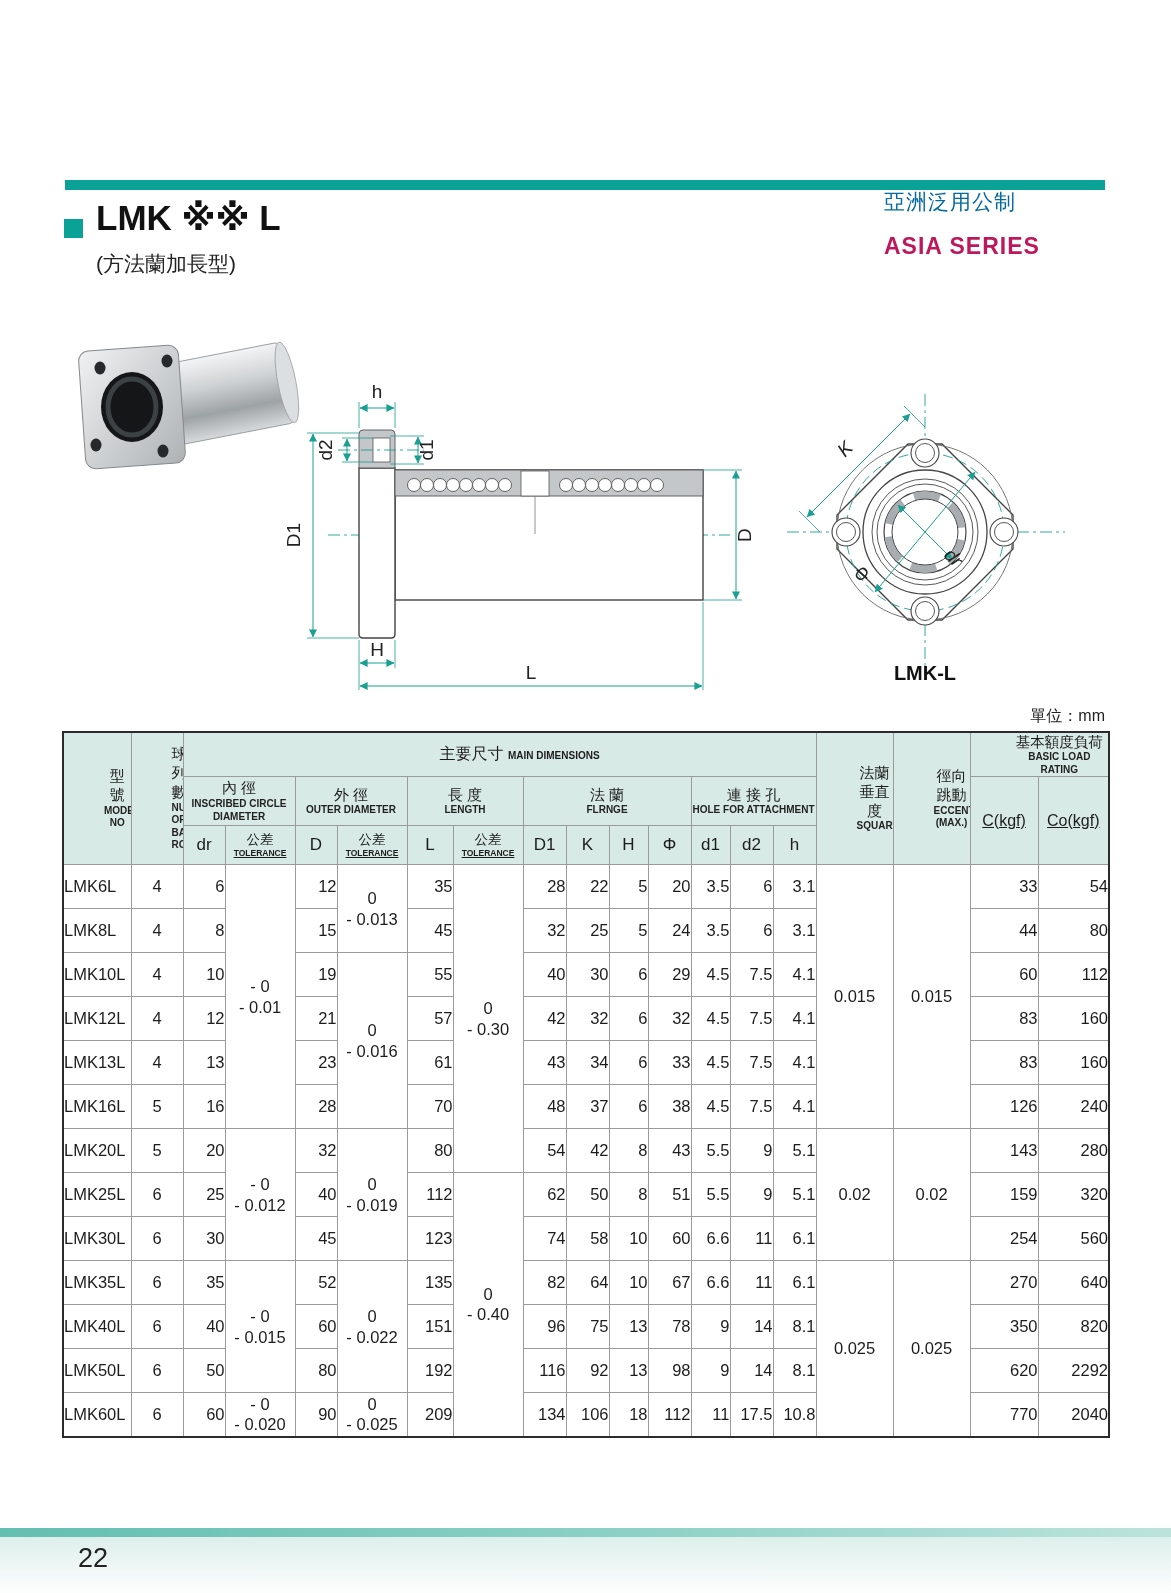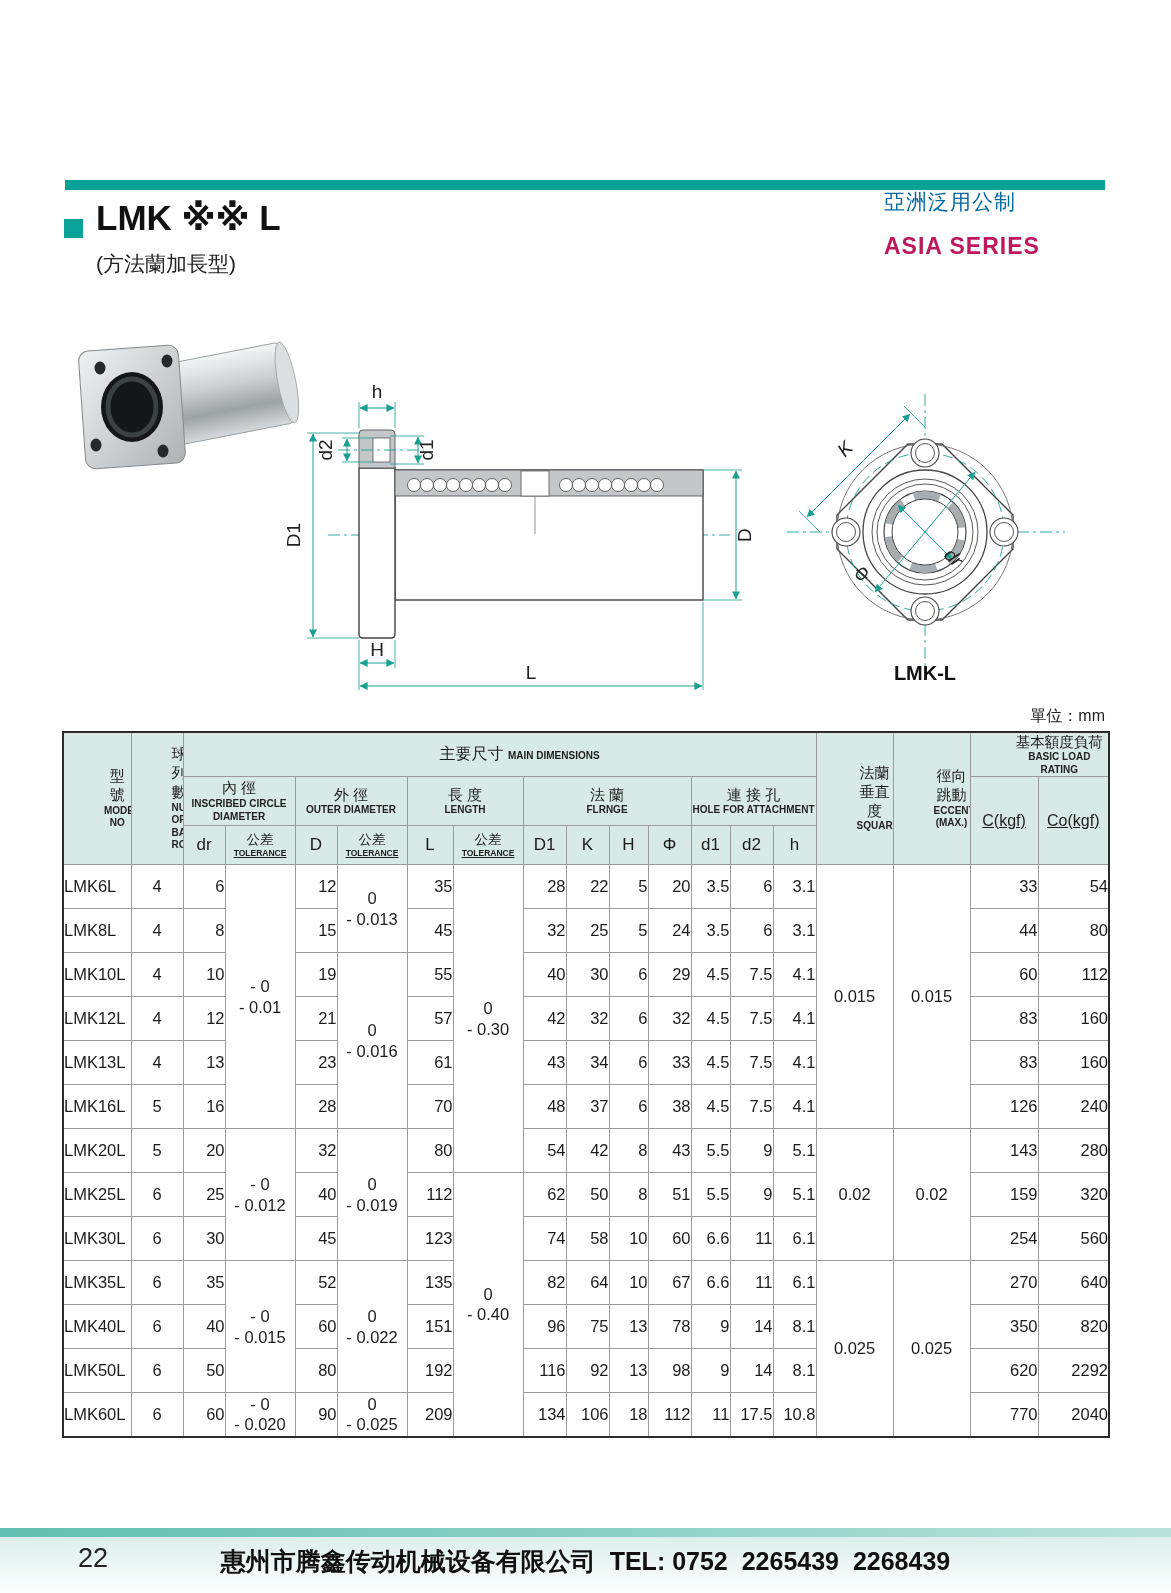--- a/index.html
+++ b/index.html
@@ -547,15 +547,14 @@
             <td class="num">770</td>
             <td class="num">2040</td>
           </tr>
         </tbody>
     </table>
   </div>
 
   <div class="footer-strip"></div>
   <div class="footer-bg"></div>
   <div class="page-number">22</div>
-  <div class="footer-company">惠州市腾鑫传动机械设备有限公司  TEL: 0752  2265439  2268439</div>
 
 </div>
 
 </body></html>

